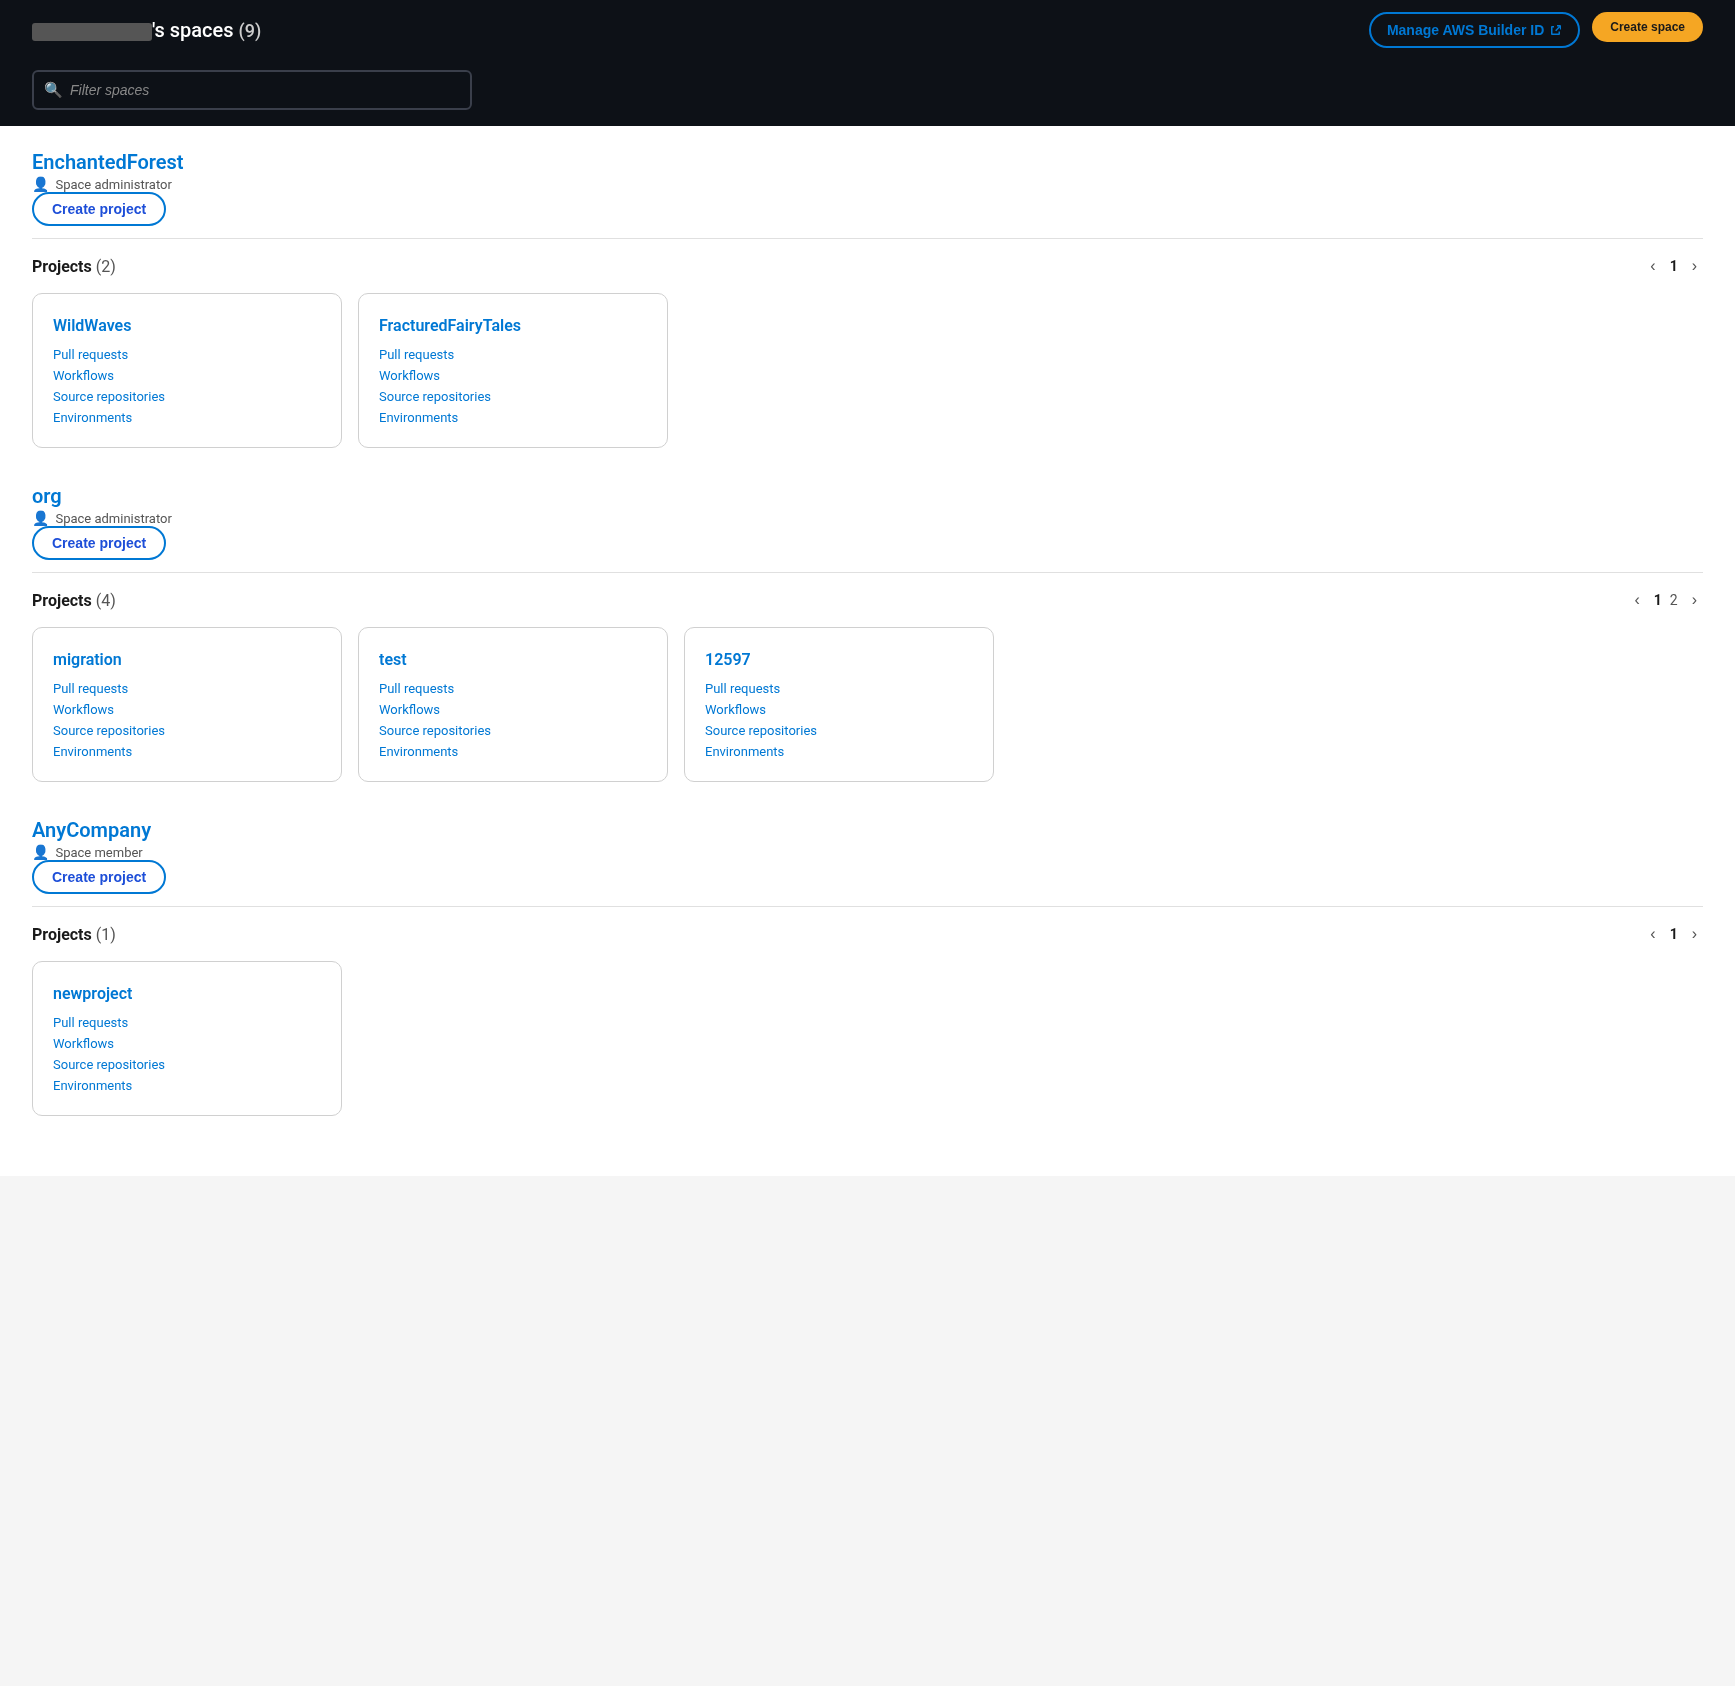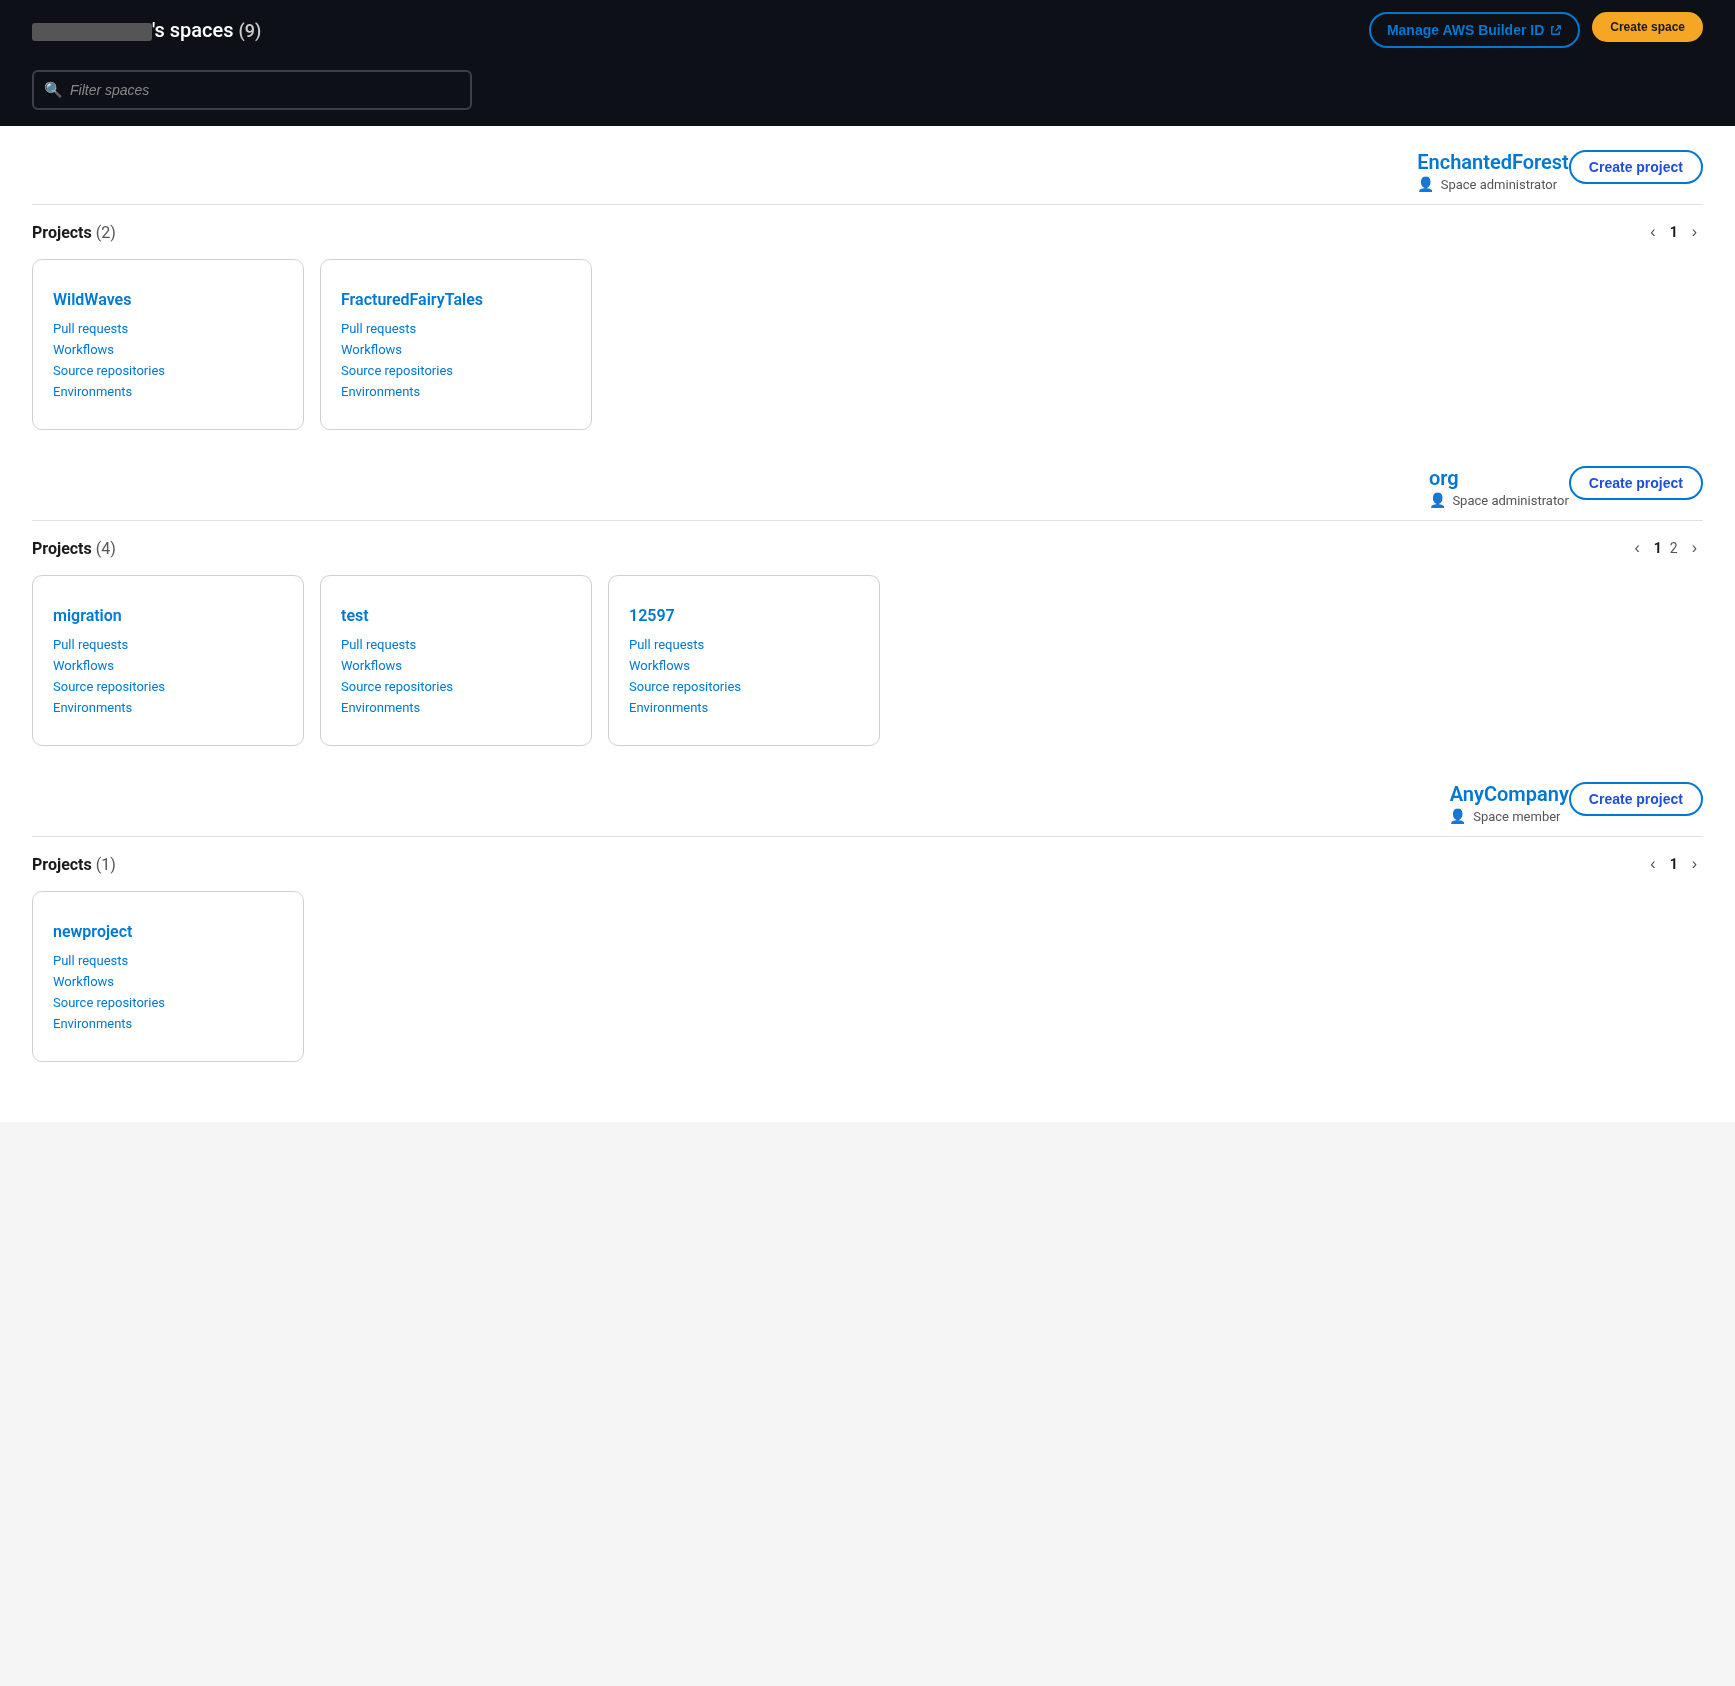--- a/index.html
+++ b/index.html
@@ -101,20 +101,21 @@
 
     .space-section {
       margin-bottom: 36px;
     }
 
     .space-header {
       display: flex;
       justify-content: flex-end;
       align-items: flex-start;
       margin-bottom: 4px;
+      flex-direction: column;
     }
 
     .space-name {
       font-size: 20px;
       font-weight: 600;
       color: #0078d4;
       cursor: pointer;
       text-decoration: none;
     }
 
@@ -192,22 +193,22 @@
 
     .projects-grid {
       display: flex;
       gap: 16px;
       flex-wrap: wrap;
     }
 
     .project-card {
       border: 1.5px solid #d0d0d0;
       border-radius: 10px;
-      padding: 30px 20px;
-      width: 272px;
+      padding: 22px 20px;
+      width: 310px;
       background: #fff;
     }
 
     .project-name {
       font-size: 16px;
       font-weight: 600;
       color: #0078d4;
       margin-bottom: 12px;
       cursor: pointer;
       text-decoration: none;

